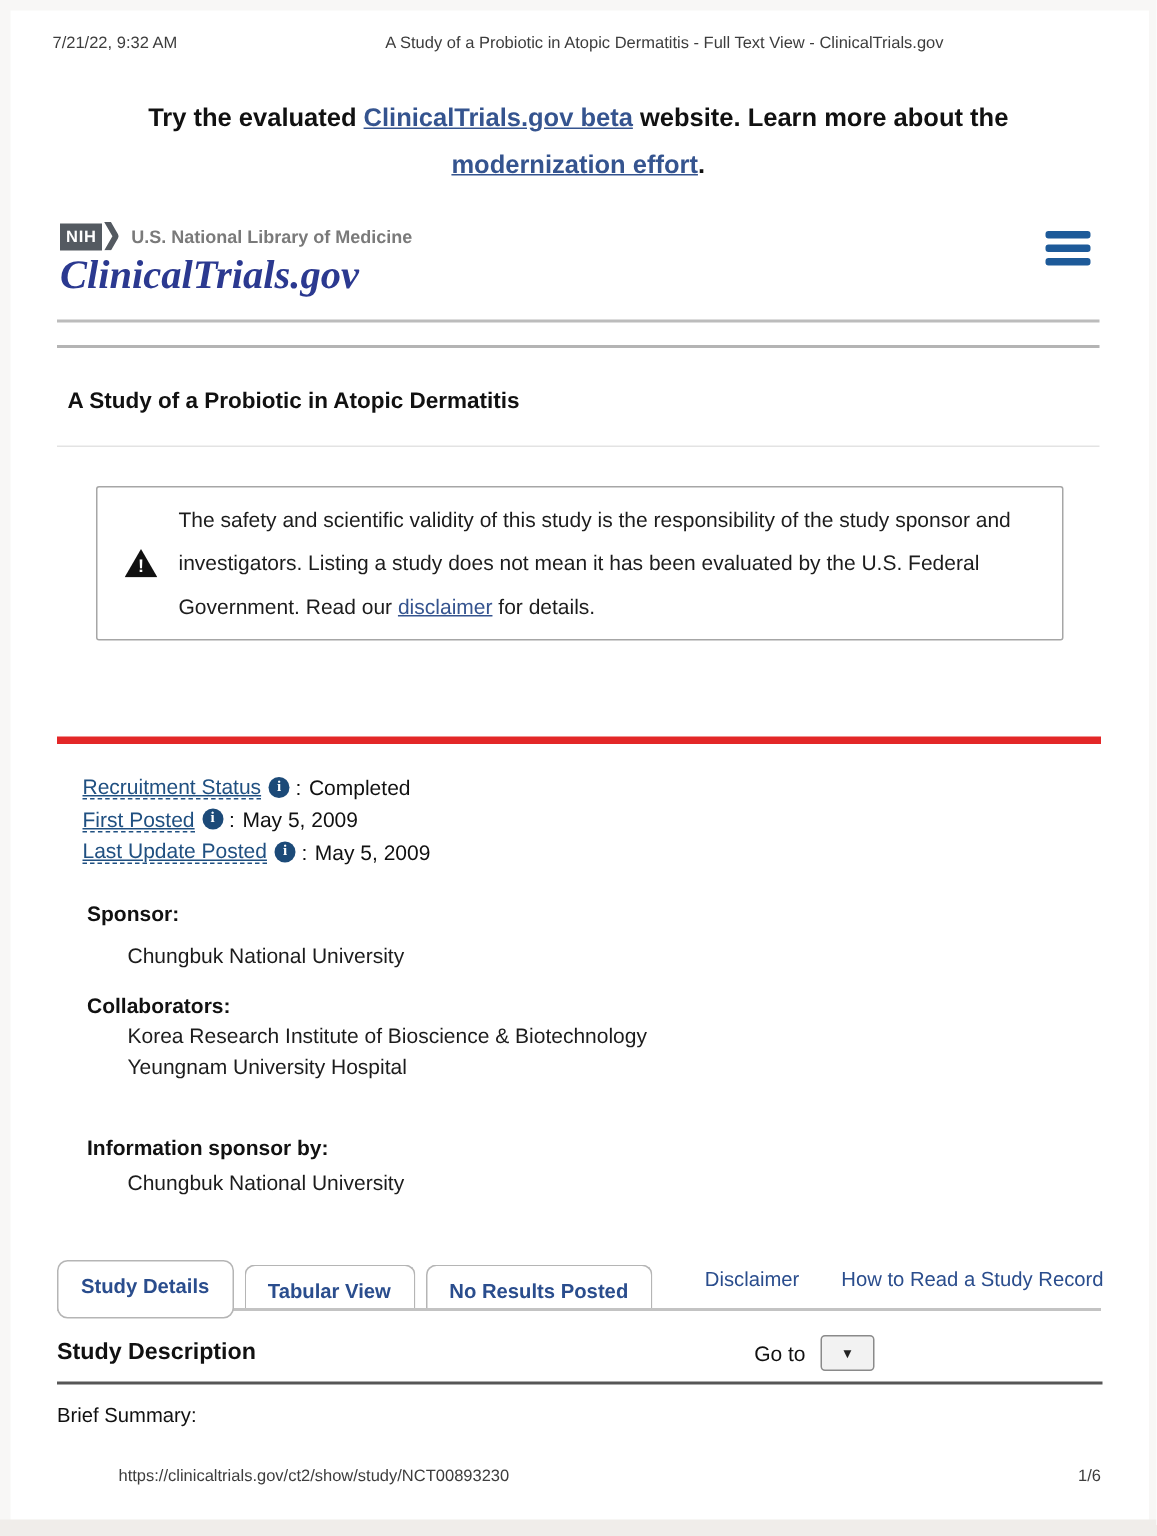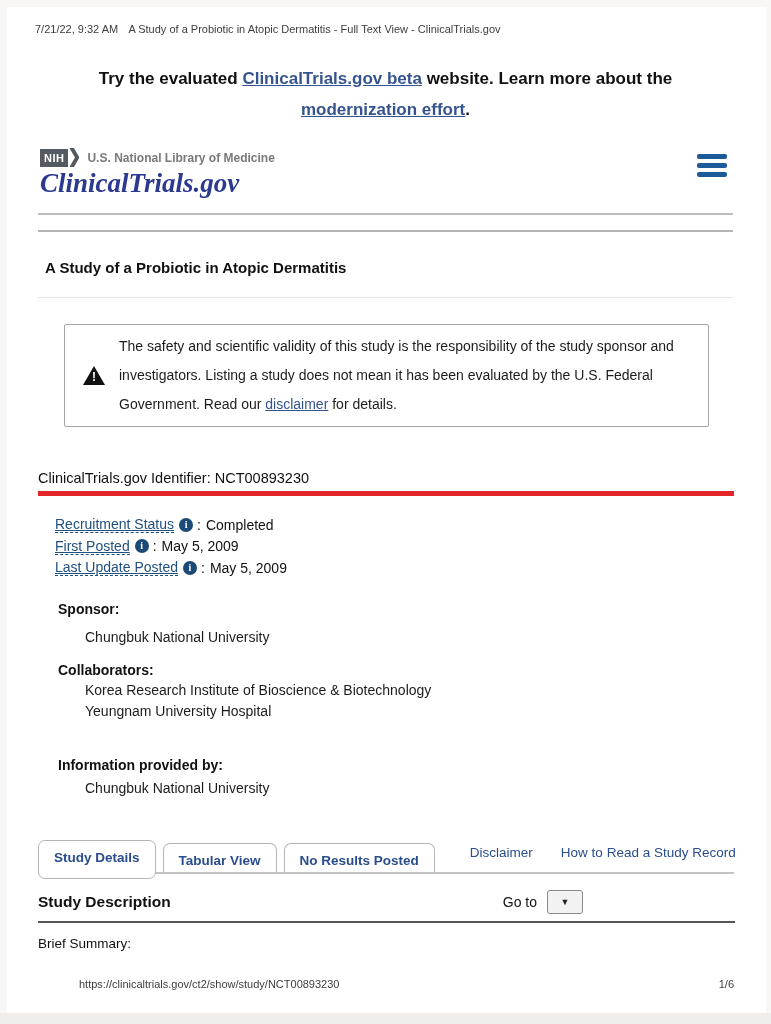--- a/index.html
+++ b/index.html
@@ -7,21 +7,21 @@
   body { font-family:"Liberation Sans","DejaVu Sans",sans-serif; background:#f6f4f2; }
   .page { position:absolute; left:0; top:0; width:771px; height:1024px; background:#ffffff; overflow:hidden; }
   
   .edge-top{position:absolute;left:0;top:0;width:771px;height:7px;background:#f8f7f6;}
   .edge-left{position:absolute;left:0;top:0;width:7px;height:1024px;background:#f8f7f6;}
   .edge-right{position:absolute;right:0;top:0;width:5px;height:1024px;background:#f8f7f6;}
   .edge-bottom{position:absolute;left:0;bottom:0;width:771px;height:11px;background:#f0edea;}
 
   
   .print-date{position:absolute;left:35px;top:23px;font-size:11px;color:#3d3d3d;}
-  .print-title{position:absolute;left:0;top:23px;width:629px;text-align:center;font-size:11px;color:#3d3d3d;}
+  .print-title{position:absolute;left:0;top:23px;width:629px;text-align:right;font-size:11px;color:#3d3d3d;}
 
   
   .banner{position:absolute;left:75px;top:63px;width:621px;text-align:center;font-size:17px;font-weight:bold;color:#111;line-height:31px;}
   .banner a{color:#35548f;text-decoration:underline;cursor:pointer;}
 
   
   .nlm-row{position:absolute;left:40px;top:148px;display:flex;align-items:center;}
   .nih-box{background:#545a61;color:#fff;font-size:11px;font-weight:bold;padding:3px 4px;letter-spacing:.5px;}
   .nih-chev{width:10px;height:19px;background:#545a61;clip-path:polygon(0 0,45% 0,100% 50%,45% 100%,0 100%,55% 50%);margin-left:1px;}
   .nlm-text{margin-left:8px;font-size:12px;font-weight:bold;color:#7a7a7a;}
@@ -112,21 +112,20 @@
   <div class="study-title">A Study of a Probiotic in Atopic Dermatitis</div>
   <div class="hr3"></div>
 
   <div class="warn-box">
     <div class="warn-icon">
         <span>!</span>
       </div>
     <div class="warn-text"><span>The safety and scientific validity of this study is the responsibility of the study sponsor and investigators. Listing a study does not mean it has been evaluated by the U.S. Federal Government. Read our </span><a>disclaimer</a><span> for details.</span></div>
   </div>
 
-  <div class="identifier"><span>ClinicalTrials.gov Identifier:</span>&nbsp;<span>NCT00893230</span></div>
   <div class="redbar"></div>
 
   <div class="status-list">
     <div class="status-row">
       <a>Recruitment Status</a>
       <span class="info-icon">i</span>
       <span class="status-sep">:</span>
       <span>Completed</span>
     </div>
     <div class="status-row">
@@ -143,21 +142,21 @@
     </div>
   </div>
 
   <div class="sp-label" style="top:601px;">Sponsor:</div>
   <div class="sp-value" style="top:629px;">Chungbuk National University</div>
   <div class="sp-label" style="top:662px;">Collaborators:</div>
   <div class="collab-list">
     <div class="sp-item">Korea Research Institute of Bioscience &amp; Biotechnology</div>
     <div class="sp-item">Yeungnam University Hospital</div>
   </div>
-  <div class="sp-label" style="top:757px;">Information provided by:</div>
+  <div class="sp-label" style="top:757px;">Information sponsor by:</div>
   <div class="sp-value" style="top:780px;">Chungbuk National University</div>
 
   <div class="tabs-row">
     <div class="tab active">Study Details</div>
     <div class="tab">Tabular View</div>
     <div class="tab">No Results Posted</div>
     <div class="tab-link">Disclaimer</div>
     <div class="tab-link">How to Read a Study Record</div>
   </div>
 

